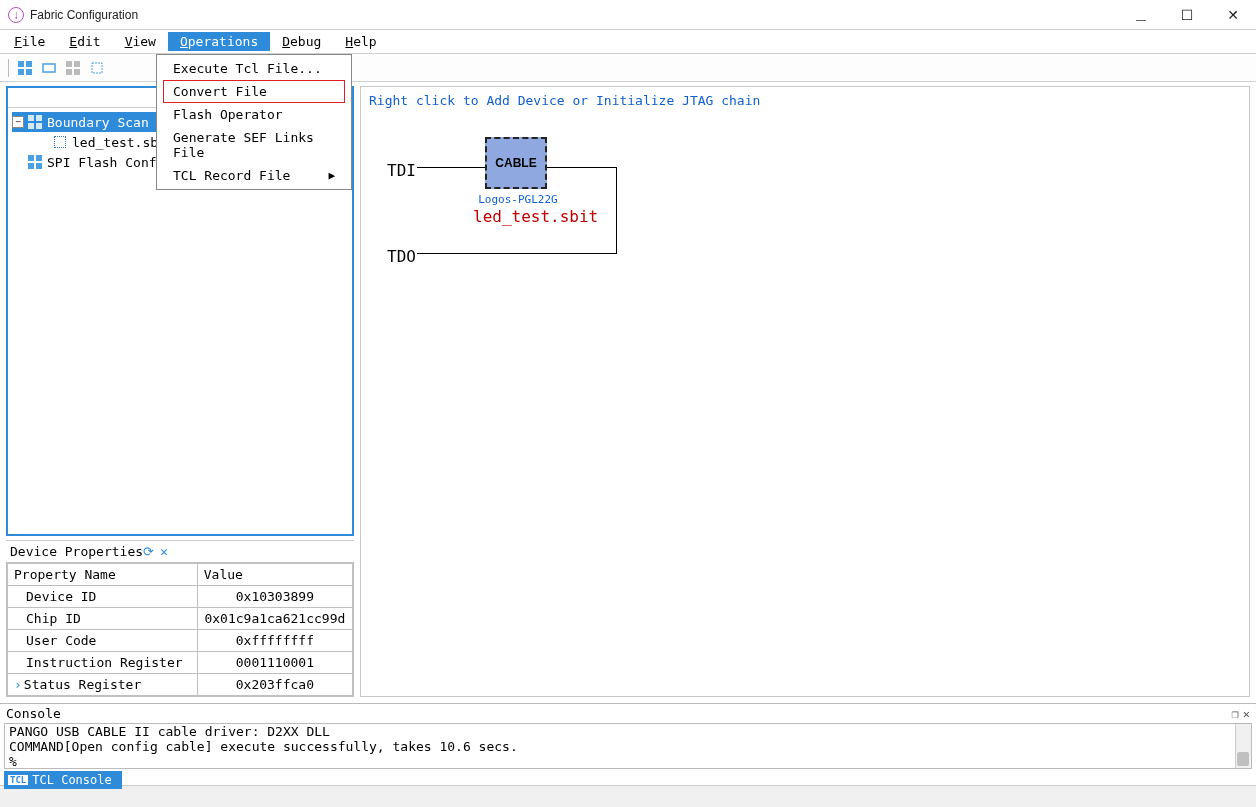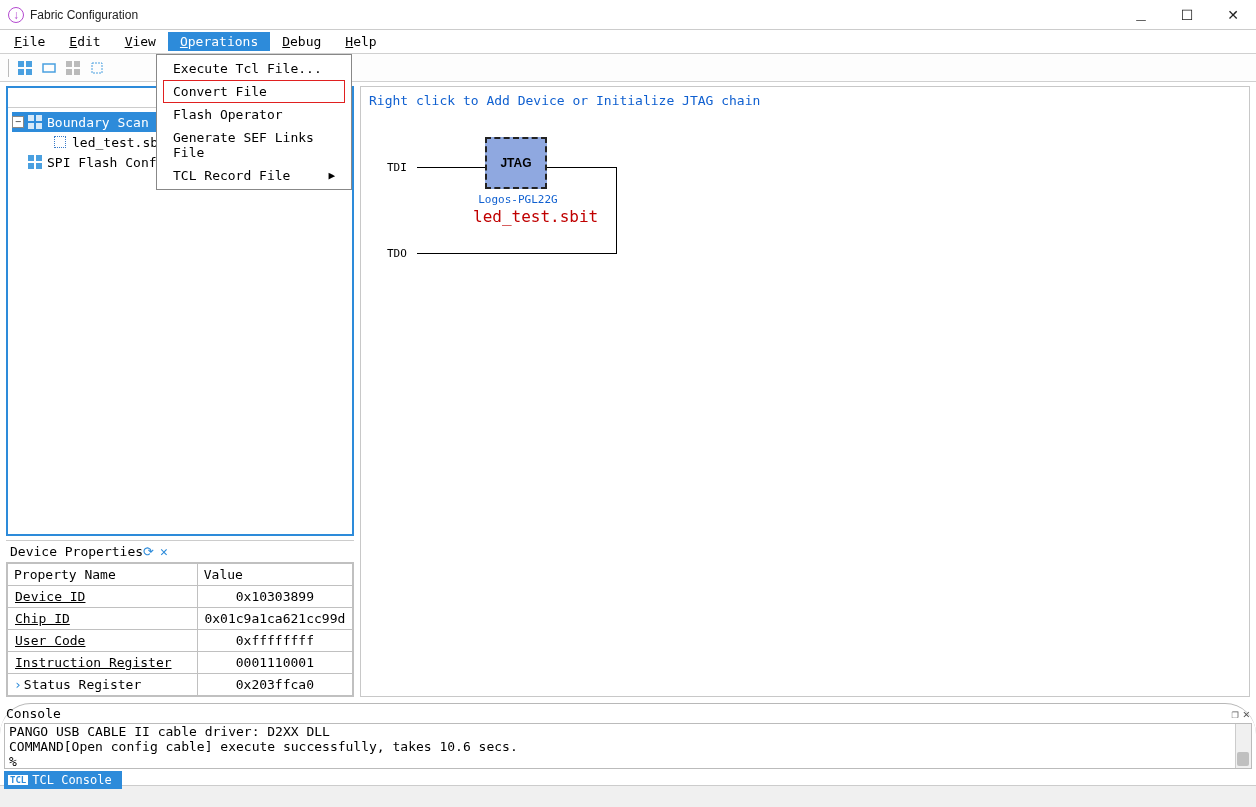--- a/index.html
+++ b/index.html
@@ -27,34 +27,34 @@
   .tree-icon { width: 16px; height: 16px; display: inline-flex; align-items: center; justify-content: center; margin-right: 4px; }
   .tree-dotted { border: 1px dotted #3a7bc8; width: 12px; height: 12px; }
   .device-props { margin: 2px 4px 6px 6px; border-top: 1px solid #ccc; }
   .dp-header { display: flex; align-items: center; padding: 3px 4px; background: #fff; font-family: Consolas, monospace; font-size: 13px; }
   .dp-header-icons { display: flex; gap: 6px; color: #2d8bda; }
   .dp-table { border: 1px solid #c0c0c0; }
   .dp-table table { width: 100%; border-collapse: collapse; font-family: Consolas, monospace; font-size: 13px; }
   .dp-table th, .dp-table td { border: 1px solid #c0c0c0; padding: 3px 6px; }
   .dp-table th { text-align: left; font-weight: normal; background: #fff; }
   .dp-table td.val { text-align: center; }
-  .dp-table td.name { padding-left: 7px; text-decoration: underline; }
+  .dp-table td.name { padding-left: 18px; }
   .right-pane { flex: 1; margin: 4px 6px 6px 2px; border: 1px solid #c8c8c8; position: relative; background: #fff; }
   .hint-text { position: absolute; top: 6px; left: 8px; font-family: Consolas, monospace; font-size: 13px; color: #1060d0; }
   .chain { position: absolute; top: 70px; left: 26px; }
-  .tdi-label, .tdo-label { font-family: Consolas, monospace; font-size: 11px; position: absolute; }
+  .tdi-label, .tdo-label { font-family: Consolas, monospace; font-size: 16px; position: absolute; }
   .tdi-label { top: 4px; left: 0; }
   .tdo-label { top: 90px; left: 0; }
   .device-box { position: absolute; top: -20px; left: 98px; width: 62px; height: 52px; background: #8fa8e0; border: 2px dashed #222; display: flex; align-items: center; justify-content: center; font-weight: bold; font-size: 12px; }
   .wire-top { position: absolute; top: 10px; left: 30px; width: 200px; height: 1px; background: #000; }
   .wire-right { position: absolute; top: 10px; left: 229px; width: 1px; height: 86px; background: #000; }
   .wire-bottom { position: absolute; top: 96px; left: 30px; width: 200px; height: 1px; background: #000; }
   .dev-label { position: absolute; top: 36px; left: 86px; font-family: Consolas, monospace; font-size: 11px; color: #1060d0; text-align: center; width: 90px; }
   .dev-file { position: absolute; top: 50px; left: 86px; font-family: Consolas, monospace; font-size: 16px; color: #c00000; text-align: center; width: 90px; }
-  .console-panel { height: 82px; border-top: 1px solid #b8b8b8; border-radius: 31px; }
+  .console-panel { height: 82px; border-top: 1px solid #b8b8b8; }
   .console-header { display: flex; justify-content: space-between; align-items: center; padding: 2px 6px; font-family: Consolas, monospace; font-size: 13px; }
   .console-header-icons { display: flex; gap: 4px; font-size: 12px; color: #555; }
   .console-body { border: 1px solid #bbb; margin: 0 4px; height: 46px; overflow: hidden; background: #fff; font-family: Consolas, monospace; font-size: 13px; padding: 0 4px; position: relative; }
   .console-body .scrollbar { position: absolute; right: 0; top: 0; width: 16px; height: 100%; background: #f0f0f0; border-left: 1px solid #ccc; }
   .console-body .scroll-thumb { position: absolute; right: 2px; top: 28px; width: 12px; height: 14px; background: #c0c0c0; border-radius: 2px; }
   .tab-strip { margin: 2px 4px 0 4px; }
   .tab-strip .tab { display: inline-flex; align-items: center; background: #2d8bda; color: #fff; padding: 2px 10px 2px 4px; font-family: Consolas, monospace; font-size: 12px; gap: 4px; }
   .tab-strip .tab .tab-ico { background: #fff; color: #2d8bda; font-size: 9px; padding: 0 2px; font-weight: bold; }
   .bottom-border { height: 22px; background: #f0f0f0; border-top: 1px solid #ccc; }
   .dropdown-menu { position: absolute; top: 54px; left: 156px; width: 196px; background: #fff; border: 1px solid #888; z-index: 100; font-family: Consolas, monospace; font-size: 13px; padding: 2px 0; }
@@ -214,21 +214,21 @@
 
   <div class="right-pane">
     <div class="hint-text">Right click to Add Device or Initialize JTAG chain</div>
     <div class="chain">
       <div class="tdi-label">TDI</div>
       <div class="tdo-label">TDO</div>
       <div class="wire-top"></div>
       <div class="wire-right"></div>
       <div class="wire-bottom"></div>
       <div class="device-box">
-          <span>JTAG</span>
+          <span>CABLE</span>
         </div>
       <div class="dev-label">Logos-PGL22G</div>
       <div class="dev-file">led_test.sbit</div>
     </div>
   </div>
 </div>
 
 <div class="console-panel">
   <div class="console-header">
     <span>Console</span>

